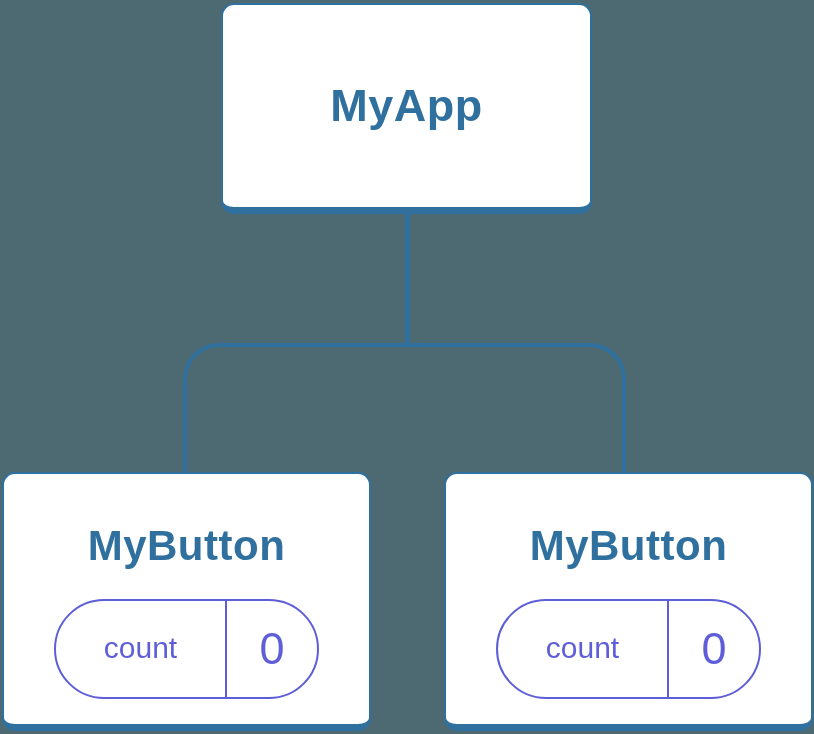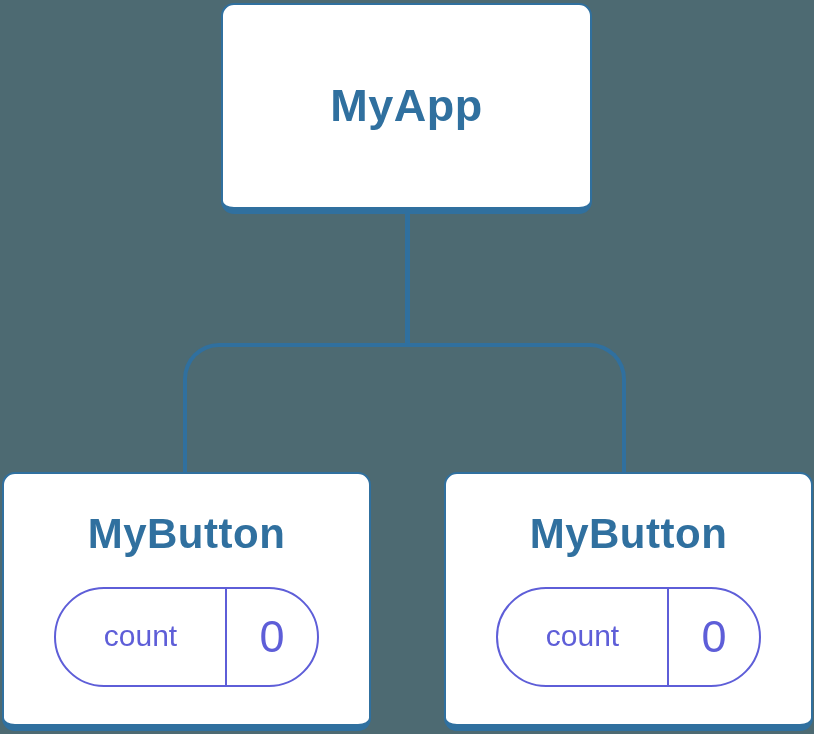--- a/index.html
+++ b/index.html
@@ -30,21 +30,21 @@
   }
   .card-root {
     left: 221px; top: 3px;
     width: 371px; height: 211px;
     display: flex; align-items: center; justify-content: center;
   }
   .card-child {
     top: 472px;
     width: 369px; height: 259px;
     display: flex; flex-direction: column; align-items: center;
-    padding-top: 36px;
+    padding-top: 48px;
   }
   .card-child.left  { left: 2px; }
   .card-child.right { left: 444px; }
 
   .component-label {
     color: var(--blue);
     font-weight: bold;
     letter-spacing: 0.5px;
   }
   .root-label  { font-size: 45px; }

